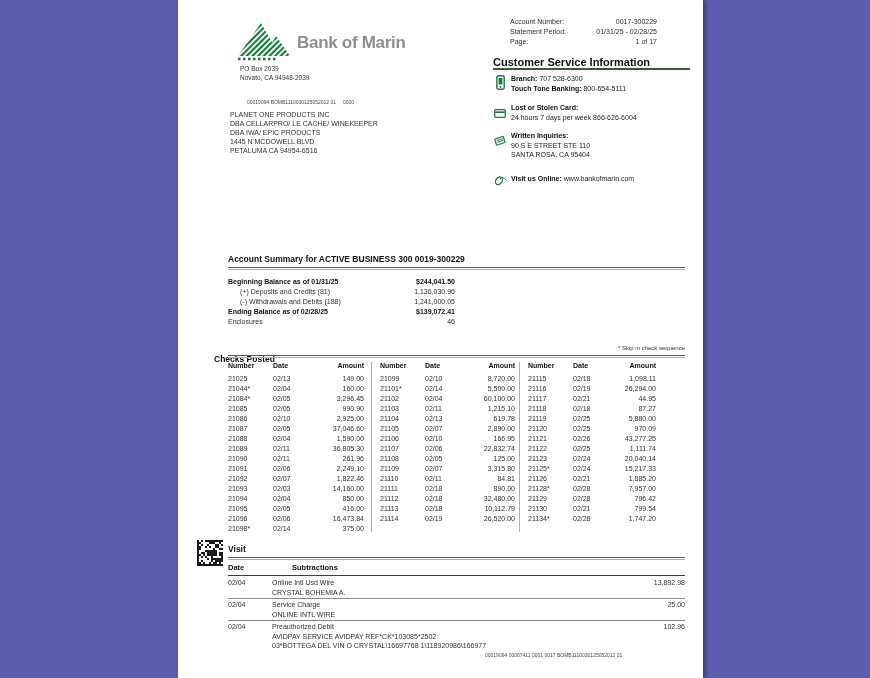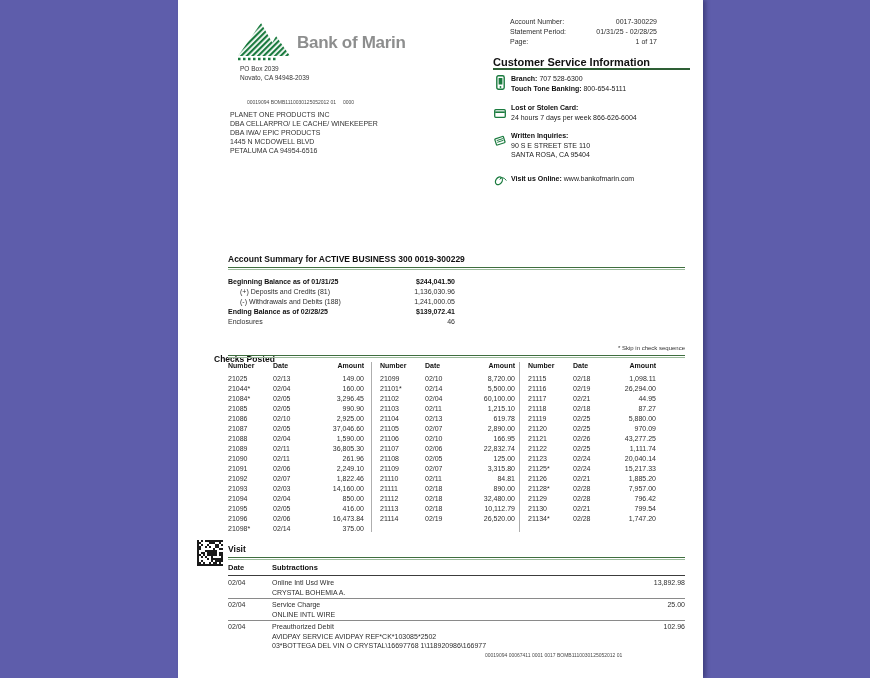--- a/index.html
+++ b/index.html
@@ -47,21 +47,21 @@
   .chk-row .c0{width:45px;}
   .chk-row .c1{width:38px;}
   .chk-row .c2{flex:1;text-align:right;}
   .chk-head{font-weight:bold;color:#111;margin-bottom:3px;}
   .checks-note{font-size:6px;color:#333;}
 
   
   #debit-table-head{display:flex;width:457px;font-size:7.5px;font-weight:bold;color:#111;}
   #debit-table-head .h0{width:44px;}
   #debit-table-head .h1{flex:1;}
-  #debit-table-head .h2{text-align:center;}
+  #debit-table-head .h2{text-align:center;margin-left:20px;}
   #debit-groups{width:457px;font-size:7px;line-height:9.5px;}
   .debit-group{border-bottom:1px solid #8a8a8a;padding:1px 0 1px 0;}
   .debit-group:last-child{border-bottom:none;}
   .debit-main{display:flex;}
   .d-date{width:44px;}
   .d-desc{flex:1;}
   .d-amt{text-align:right;}
   .d-detail{margin-left:44px;}
 </style>
 </head>

